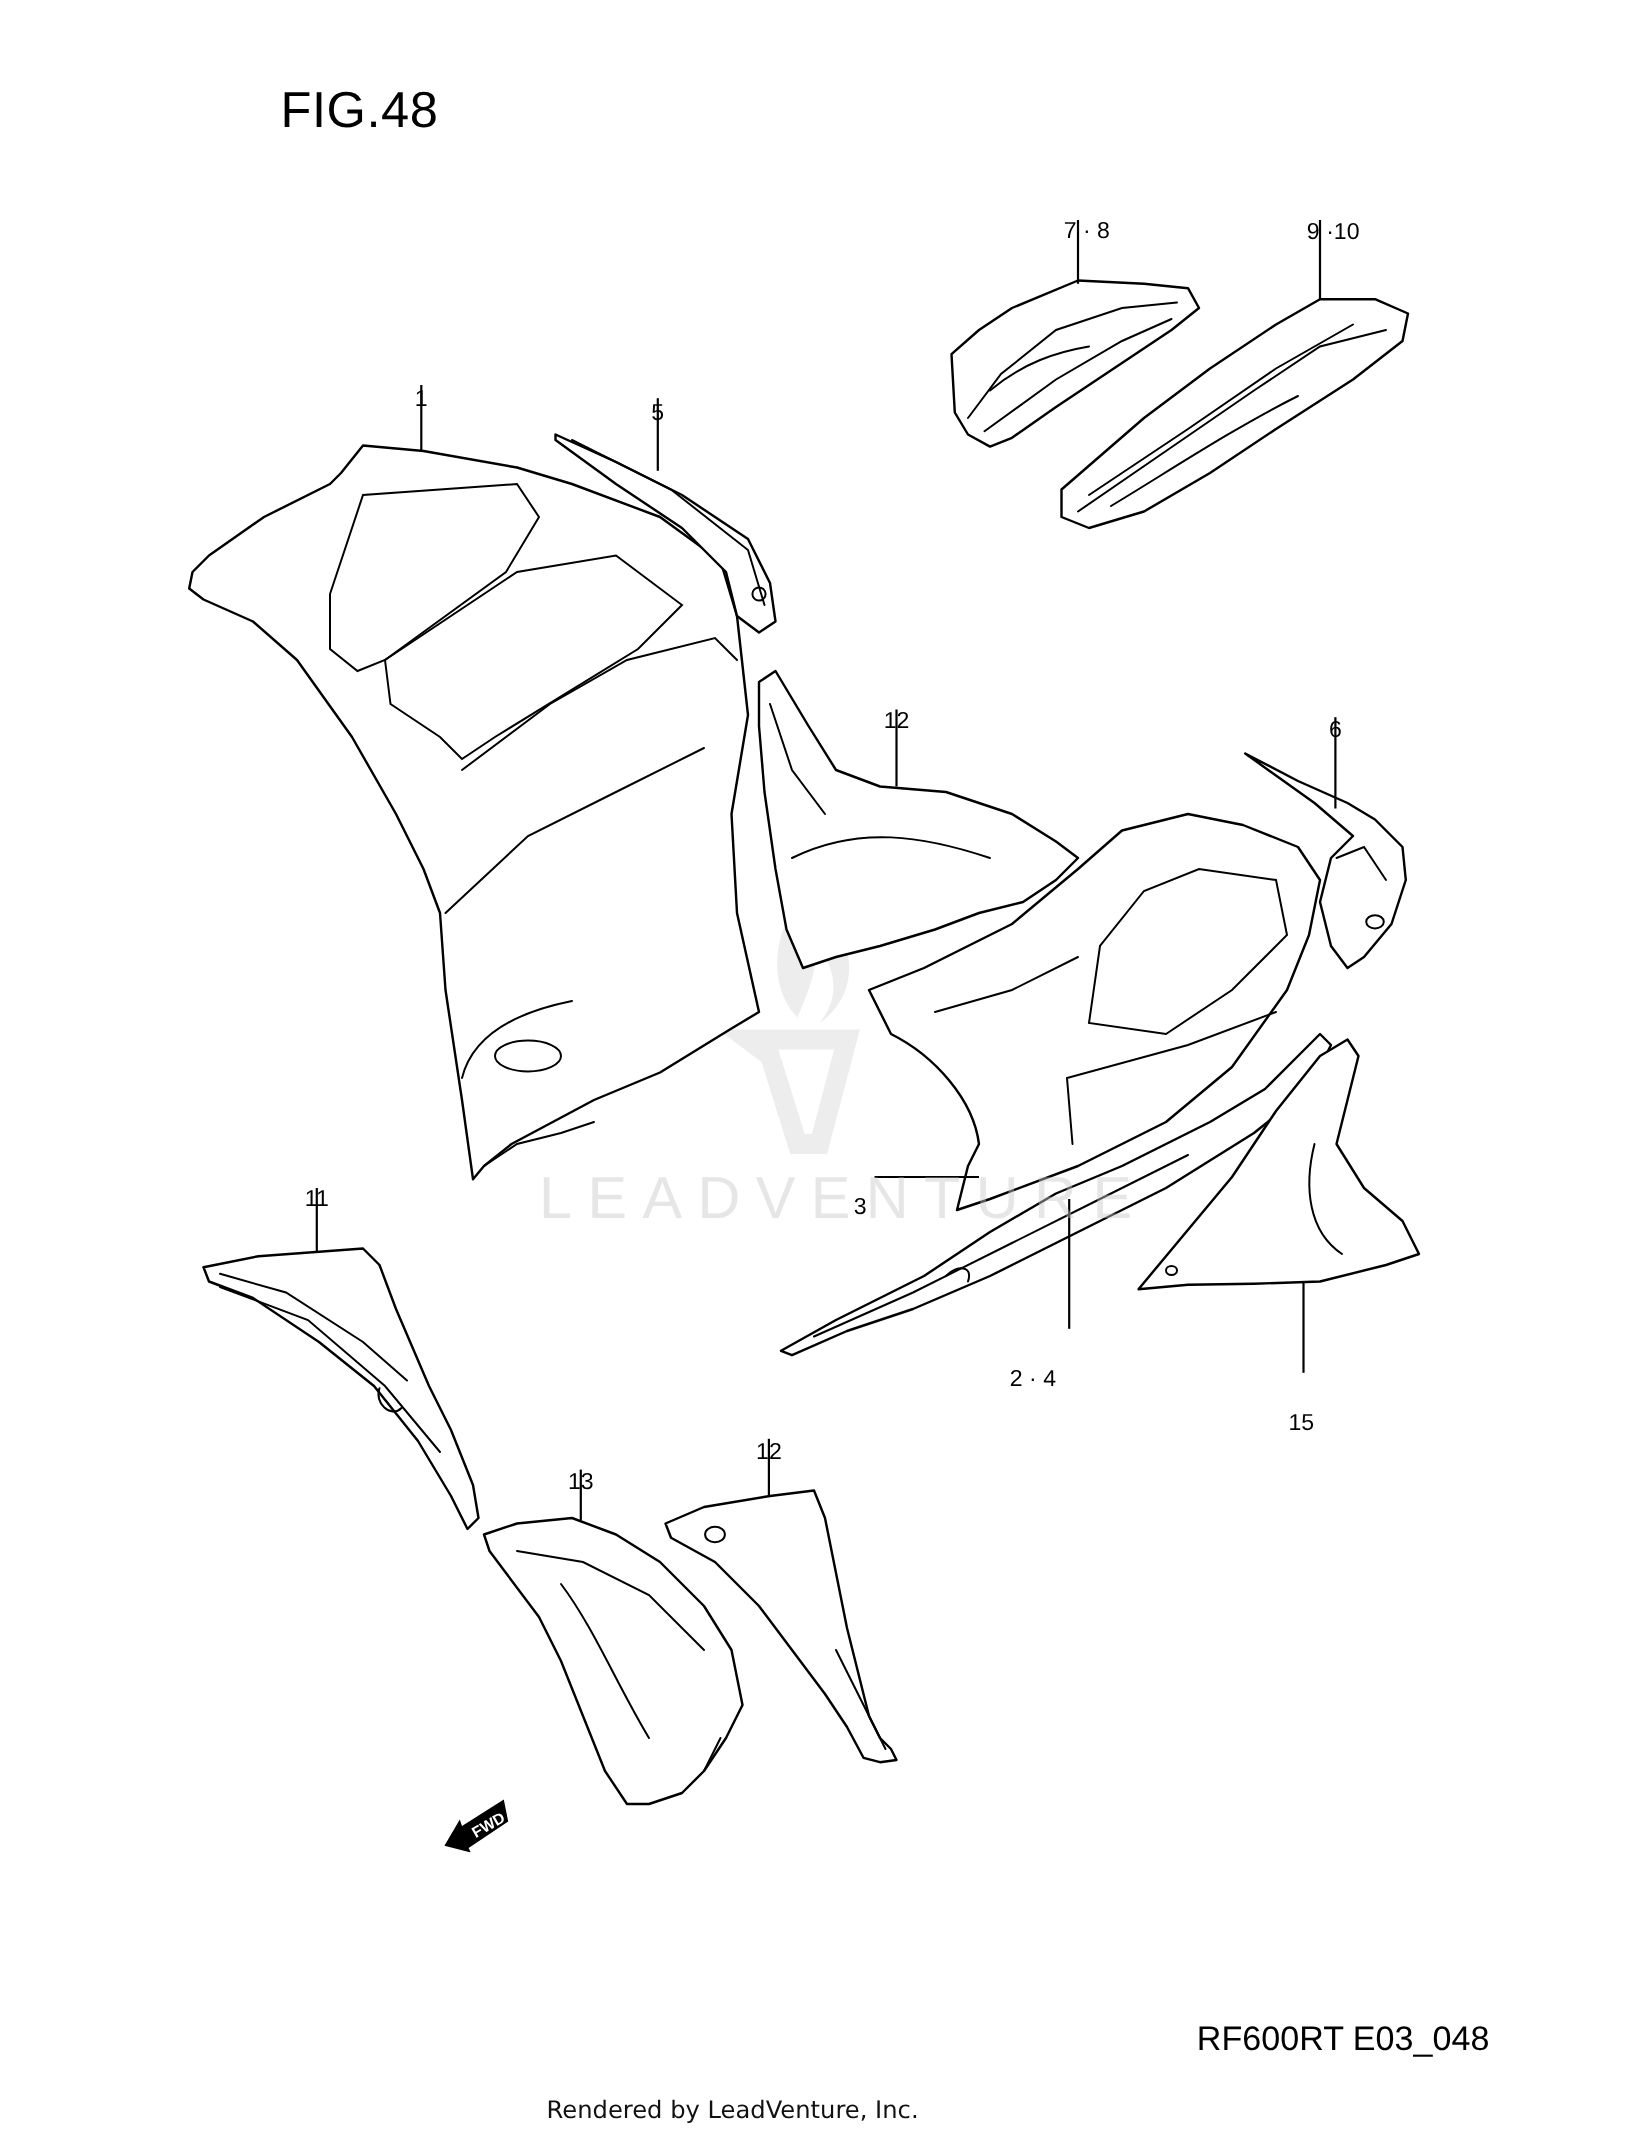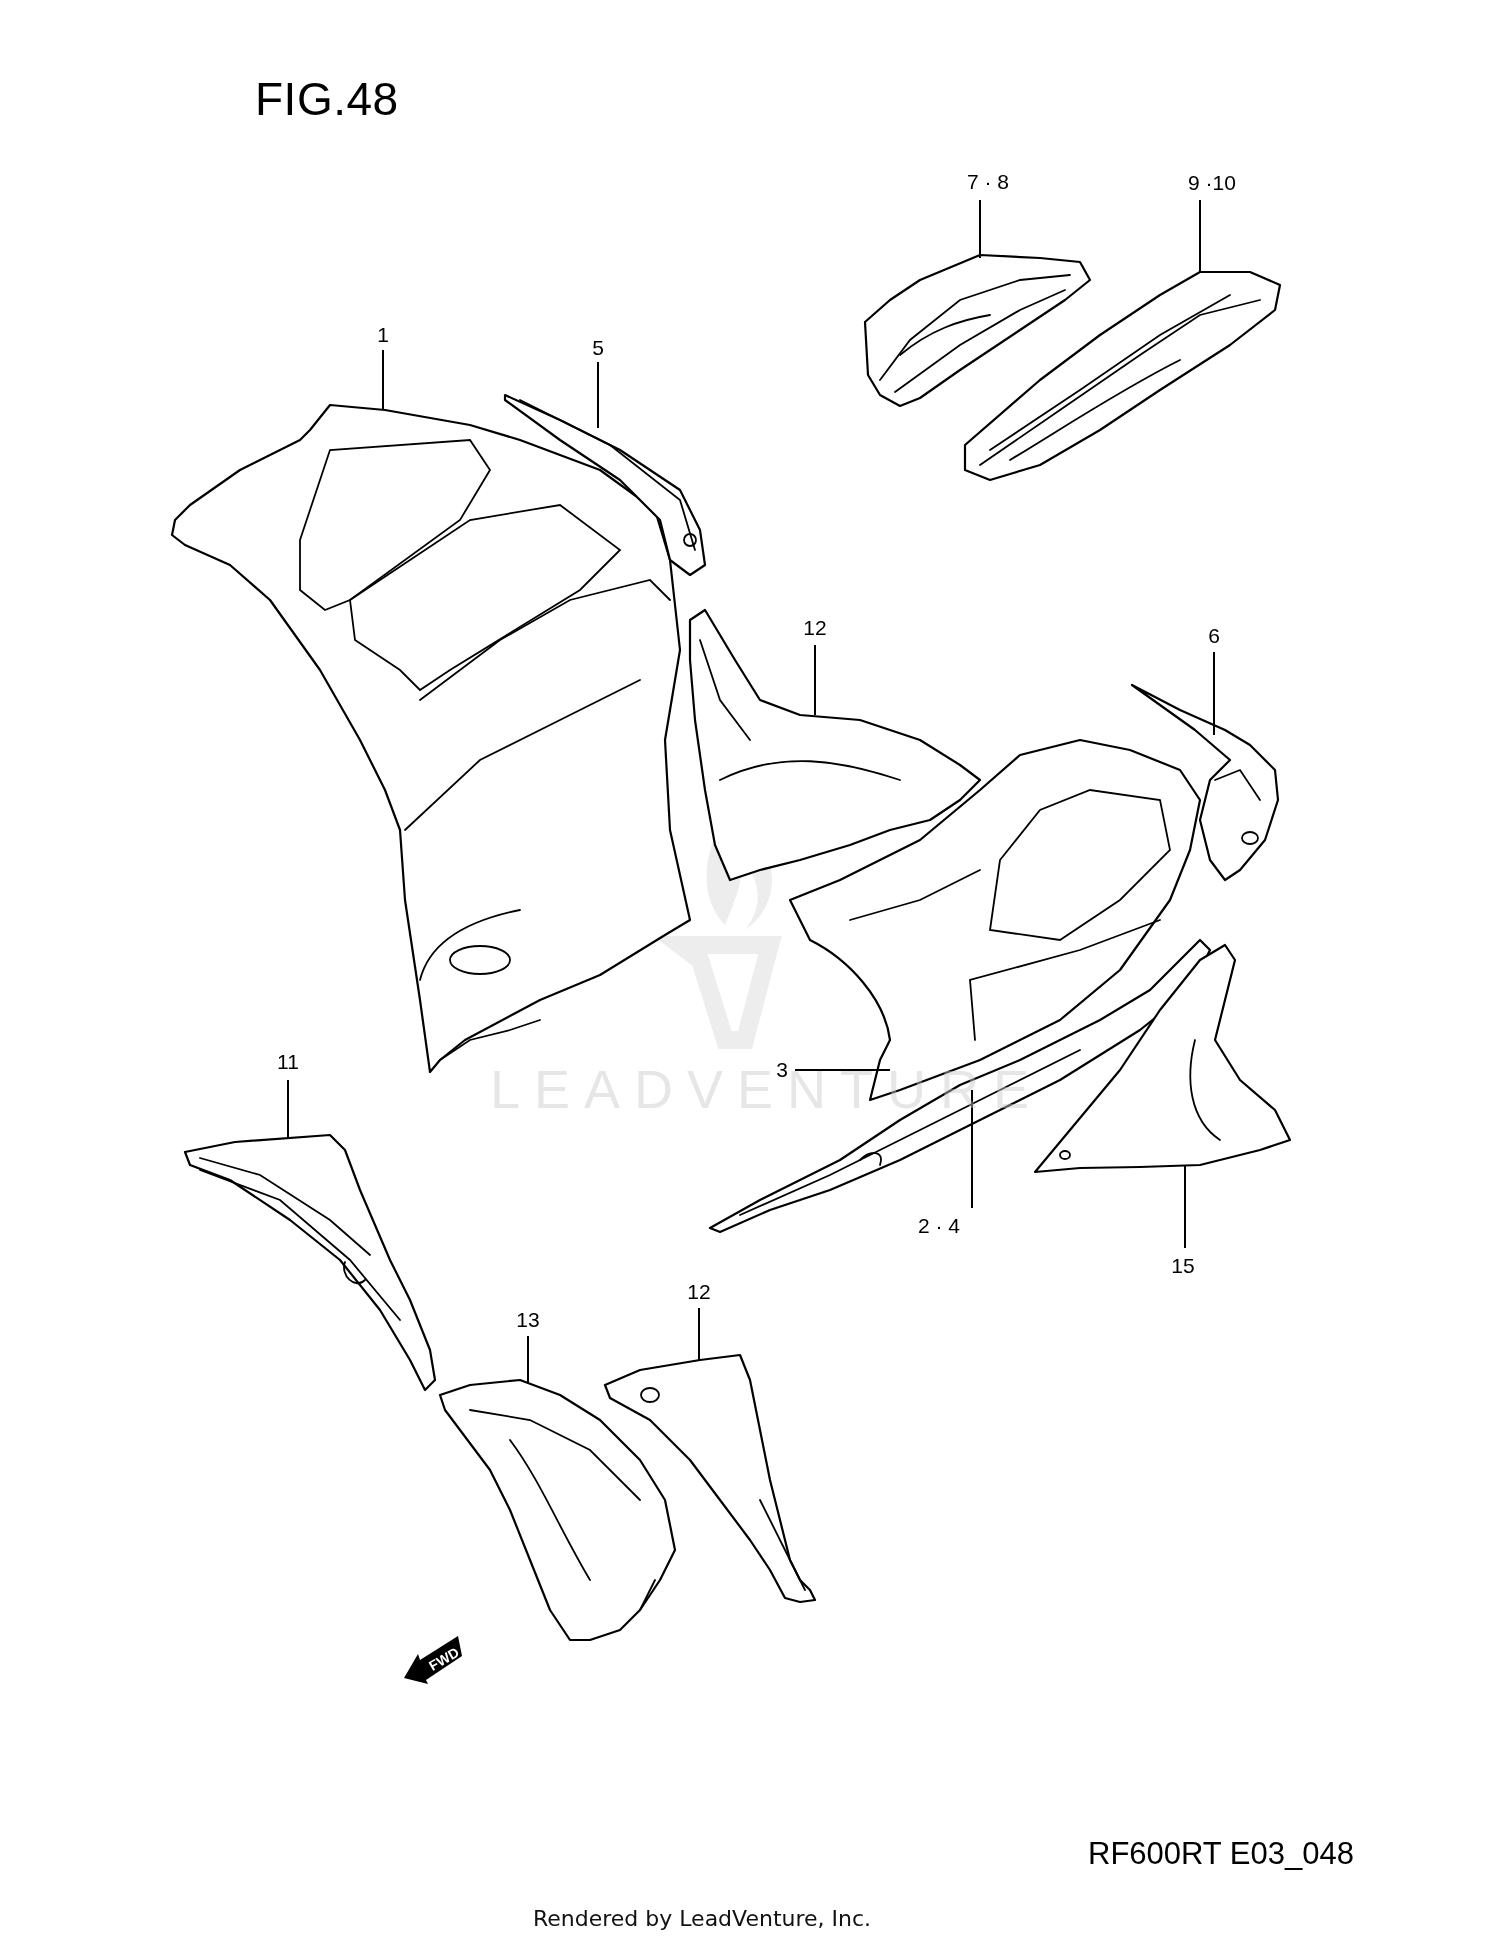--- a/index.html
+++ b/index.html
@@ -1,21 +1,21 @@
 <!DOCTYPE html>
 <html><head>
 <meta charset="utf-8">
 <style>
   html, body { margin: 0; padding: 0; background: #ffffff; }
   body { width: 1500px; height: 1941px; position: relative; overflow: hidden; font-family: "Liberation Sans", sans-serif; color: #000; }
   .fig-title { position: absolute; left: 255px; top: 72px; font-size: 46px; font-family: "Liberation Sans", sans-serif; letter-spacing: 0.5px; }
   .model-code { position: absolute; left: 1088px; top: 1836px; font-size: 31px; font-family: "Liberation Sans", sans-serif; }
-  .footer { position: absolute; left: 0; width: 1332px; top: 1906px; text-align: center; font-size: 22px; font-family: "DejaVu Sans", sans-serif; color: #111; padding-left: 36px; }
+  .footer { position: absolute; left: 0; width: 1332px; top: 1906px; text-align: center; font-size: 22px; font-family: "DejaVu Sans", sans-serif; color: #111; }
   svg.diagram { position: absolute; left: 0; top: 0; }
-  .callout-label { position: absolute; font-size: 21px; font-family: "Liberation Sans", sans-serif; transform: translate(-50%, -50%); white-space: nowrap; }
+  .callout-label { position: absolute; font-size: 21px; font-family: "Liberation Sans", sans-serif; transform: translate(-50%, -50%); white-space: nowrap; margin-top: 28px; }
   .part { fill: #ffffff; stroke: #000; stroke-width: 2.2; stroke-linejoin: round; }
   .detail { fill: none; stroke: #000; stroke-width: 1.8; stroke-linecap: round; }
   .leader { stroke: #000; stroke-width: 2; }
   .wm-text { position: absolute; left: 490px; top: 1058px; width: 540px; text-align: center; font-size: 54px; letter-spacing: 14px; color: rgba(200,200,200,0.45); font-family: "Liberation Sans", sans-serif; font-weight: normal; }
   .fwd { position: absolute; left: 400px; top: 1620px; width: 66px; height: 64px; }
 </style>
 </head>
 <body>
 
 <div class="fig-title">FIG.48</div>

